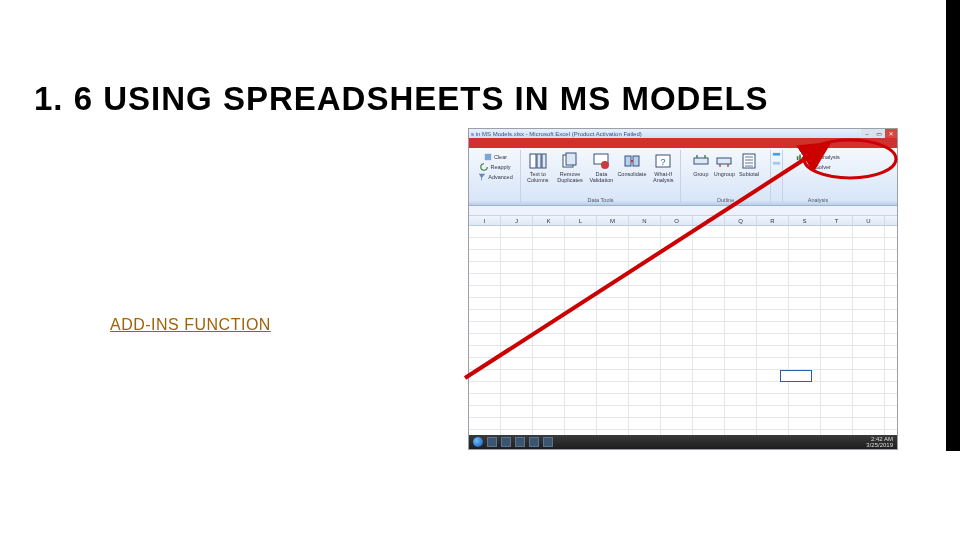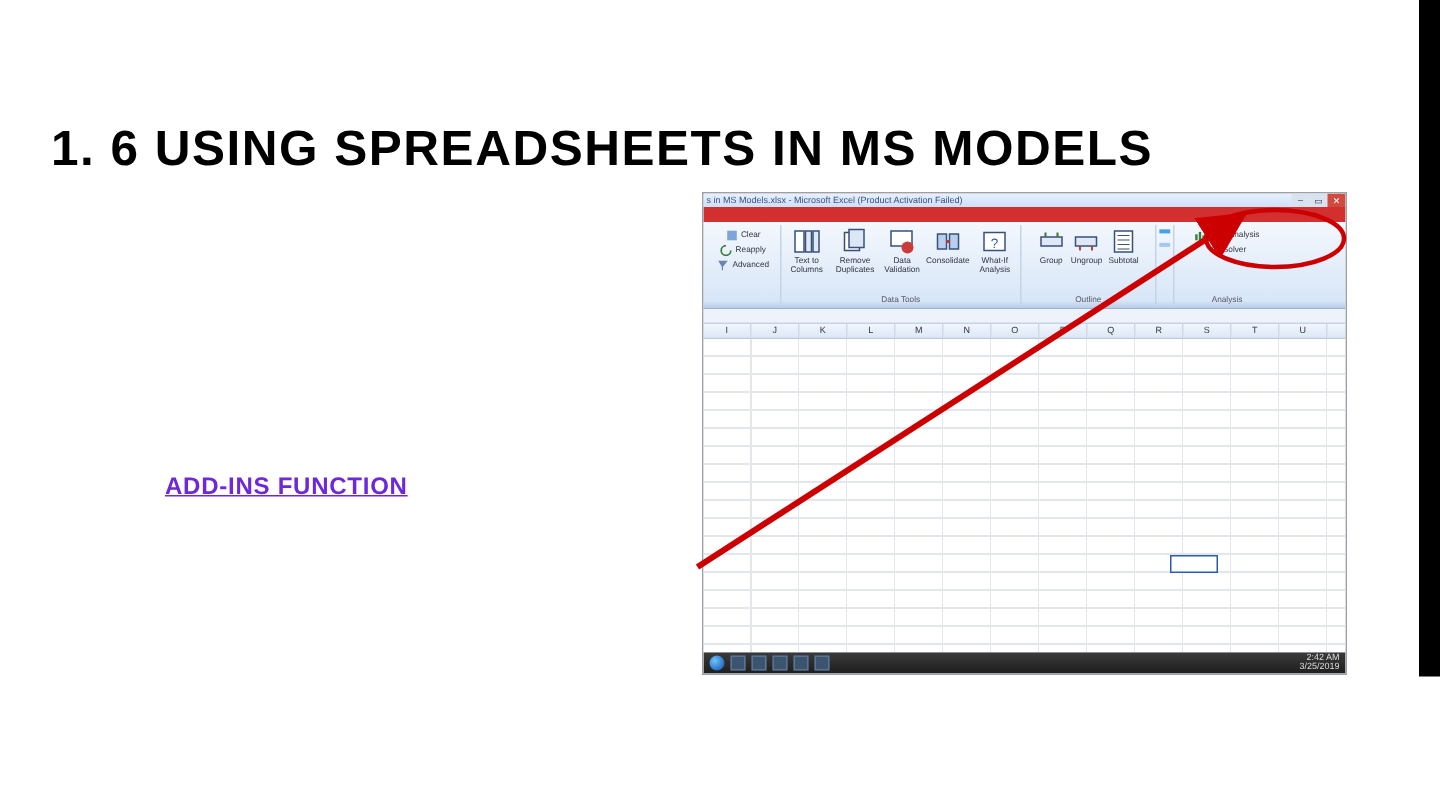--- a/index.html
+++ b/index.html
@@ -33,23 +33,23 @@
     color: #000;
     font-family: Arial, Helvetica, sans-serif;
   }
 
   
   .caption {
     position: absolute;
     top: 316px;
     left: 110px;
     font-size: 16px;
-    font-weight: 700;
+    font-weight: 400;
     text-decoration: underline;
-    color: #6d28d9;
+    color: #a16207;
     letter-spacing: 0.5px;
   }
 
   
   .excel-window {
     position: absolute;
     top: 128px;
     left: 468px;
     width: 430px;
     height: 322px;

